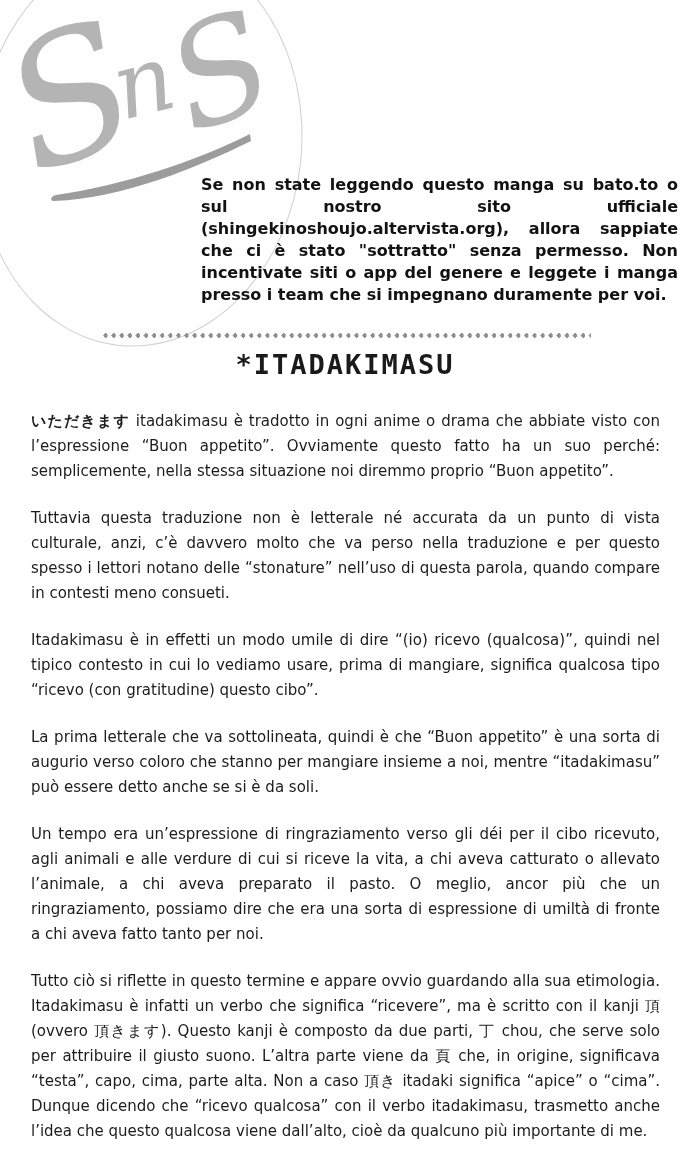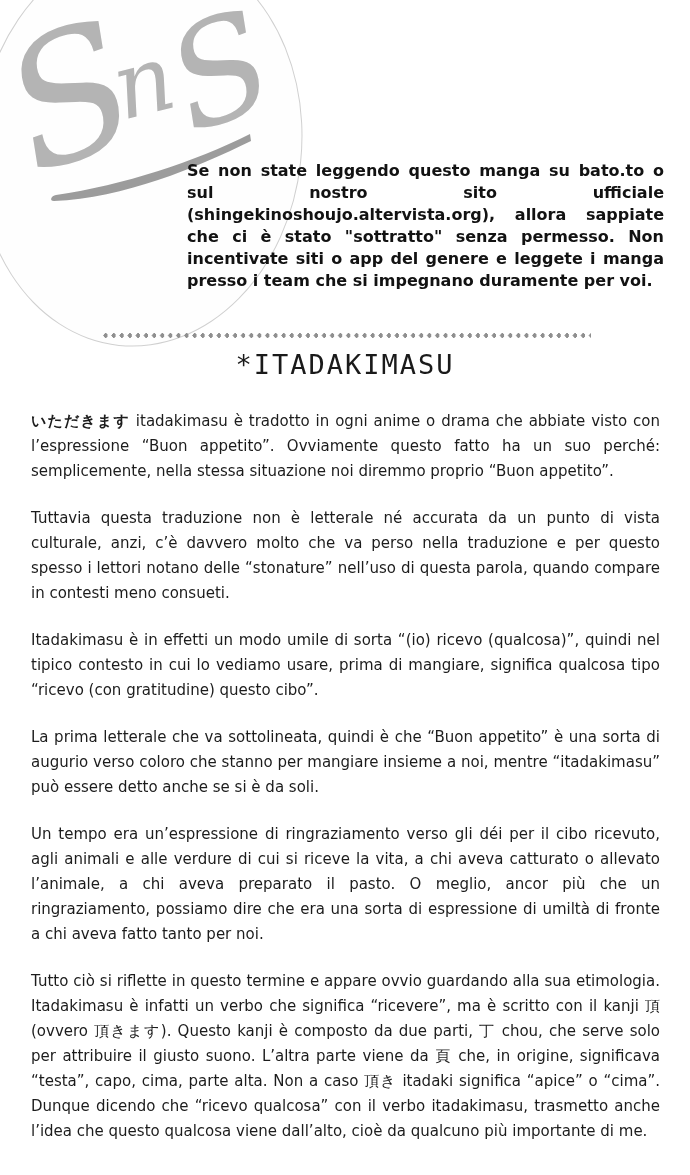--- a/index.html
+++ b/index.html
@@ -25,42 +25,42 @@
     width:300px;height:220px;
   }
   .logo-art text{
     font-family:"DejaVu Serif", serif;
     font-style:italic;
     fill:#b4b4b4;
   }
   
   .notice{
     position:absolute;left:187px;top:160px;width:477px;
-    margin:0;
+    margin:14px;
     font-size:16px;line-height:22px;
     font-weight:bold;
     text-align:justify;
     color:#121212;
   }
   
   .dots{
     position:absolute;left:103px;top:331px;
     width:488px;height:9px;
     background-image:radial-gradient(circle 2.2px at 2.6px 4.5px, #8f8f8f 97%, rgba(0,0,0,0) 100%);
     background-size:8.1px 9px;
     background-repeat:repeat-x;
   }
   
   .title{
     position:absolute;left:0;top:349px;width:690px;
     margin:0;
     text-align:center;
     font-family:"DejaVu Sans Mono", monospace;
     font-size:27px;
-    font-weight:normal;
+    font-weight:bold;
     letter-spacing:2px;
     color:#1a1a1a;
   }
   
   .article{
     position:absolute;left:31px;top:409px;width:629px;
     font-size:15px;line-height:25px;
     text-align:justify;
     color:#1c1c1c;
   }
@@ -83,19 +83,19 @@
 
   <p class="notice">Se non state leggendo questo manga su bato.to o sul nostro sito ufficiale (shingekinoshoujo.altervista.org), allora sappiate che ci è stato "sottratto" senza permesso. Non incentivate siti o app del genere e leggete i manga presso i team che si impegnano duramente per voi.</p>
 
   <div class="dots"></div>
 
   <h1 class="title">*ITADAKIMASU</h1>
 
   <div class="article">
     <p><b class="lead">いただきます</b> <span>itadakimasu è tradotto in ogni anime o drama che abbiate visto con l’espressione “Buon appetito”. Ovviamente questo fatto ha un suo perché: semplicemente, nella stessa situazione noi diremmo proprio “Buon appetito”.</span></p>
     <p>Tuttavia questa traduzione non è letterale né accurata da un punto di vista culturale, anzi, c’è davvero molto che va perso nella traduzione e per questo spesso i lettori notano delle “stonature” nell’uso di questa parola, quando compare in contesti meno consueti.</p>
-    <p>Itadakimasu è in effetti un modo umile di sorta “(io) ricevo (qualcosa)”, quindi nel tipico contesto in cui lo vediamo usare, prima di mangiare, significa qualcosa tipo “ricevo (con gratitudine) questo cibo”.</p>
+    <p>Itadakimasu è in effetti un modo umile di dire “(io) ricevo (qualcosa)”, quindi nel tipico contesto in cui lo vediamo usare, prima di mangiare, significa qualcosa tipo “ricevo (con gratitudine) questo cibo”.</p>
     <p>La prima letterale che va sottolineata, quindi è che “Buon appetito” è una sorta di augurio verso coloro che stanno per mangiare insieme a noi, mentre “itadakimasu” può essere detto anche se si è da soli.</p>
     <p>Un tempo era un’espressione di ringraziamento verso gli déi per il cibo ricevuto, agli animali e alle verdure di cui si riceve la vita, a chi aveva catturato o allevato l’animale, a chi aveva preparato il pasto. O meglio, ancor più che un ringraziamento, possiamo dire che era una sorta di espressione di umiltà di fronte a chi aveva fatto tanto per noi.</p>
     <p>Tutto ciò si riflette in questo termine e appare ovvio guardando alla sua etimologia. Itadakimasu è infatti un verbo che significa “ricevere”, ma è scritto con il kanji 頂 (ovvero 頂きます). Questo kanji è composto da due parti, 丁 chou, che serve solo per attribuire il giusto suono. L’altra parte viene da 頁 che, in origine, significava “testa”, capo, cima, parte alta. Non a caso 頂き itadaki significa “apice” o “cima”. Dunque dicendo che “ricevo qualcosa” con il verbo itadakimasu, trasmetto anche l’idea che questo qualcosa viene dall’alto, cioè da qualcuno più importante di me.</p>
   </div>
 
 </div>
 
 </body></html>

